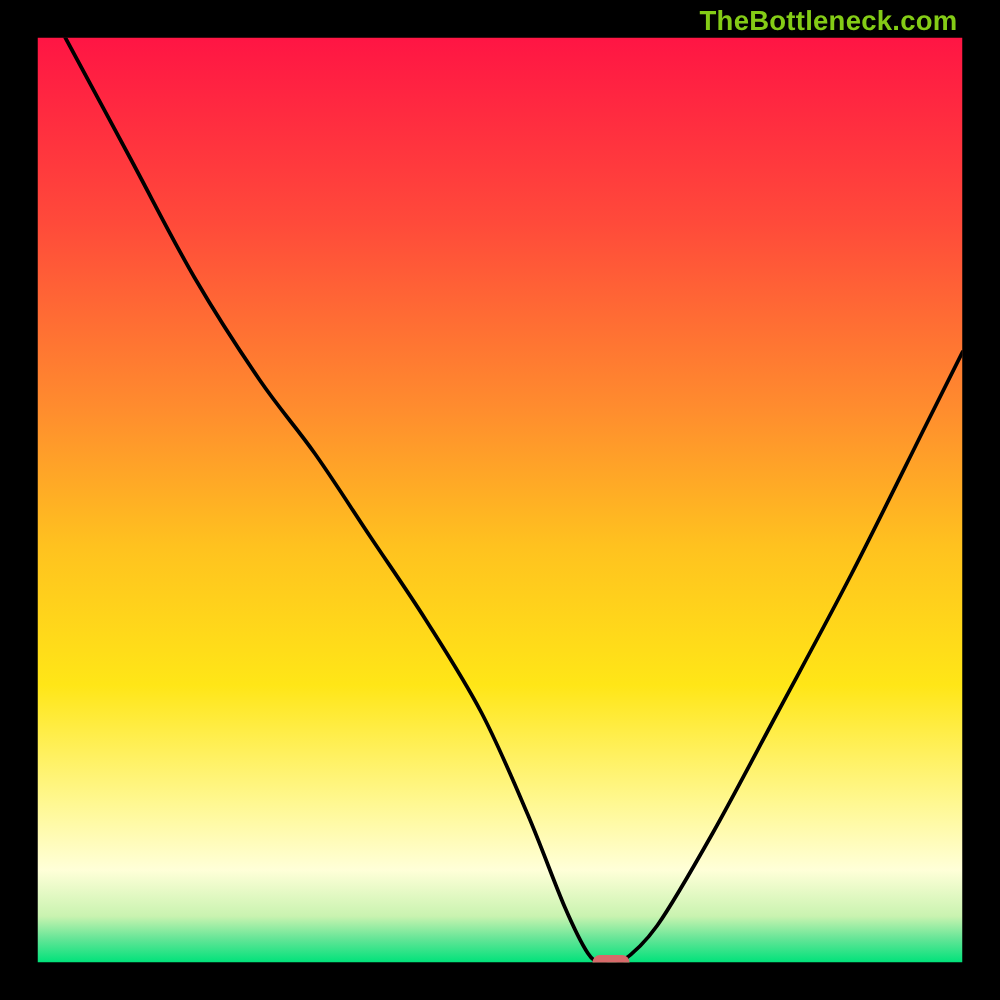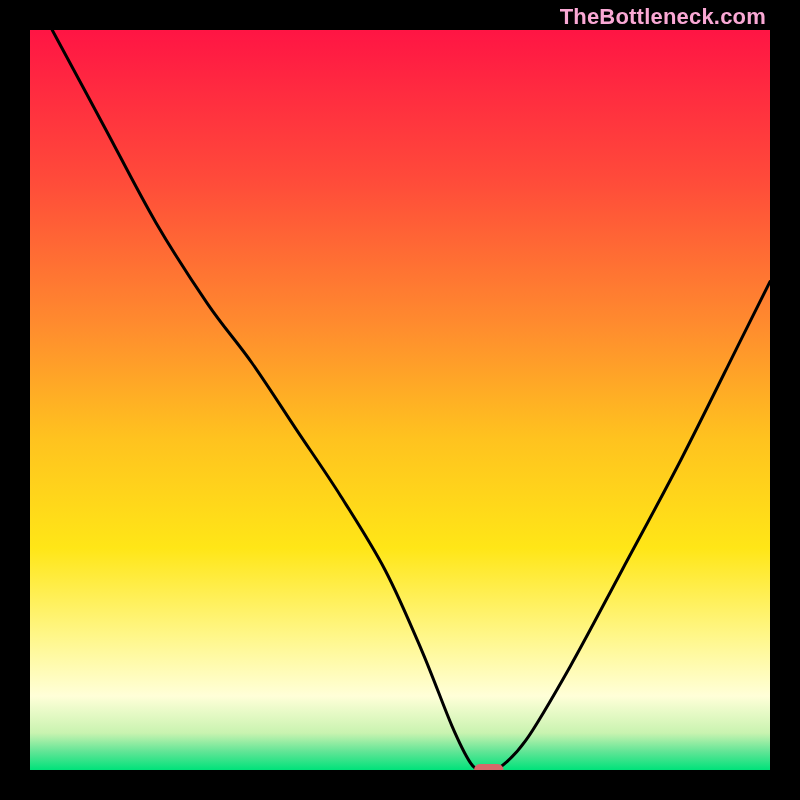--- a/index.html
+++ b/index.html
@@ -25,21 +25,21 @@
     width: 740px;
     height: 740px;
   }
   .watermark {
     position: absolute;
     top: 4px;
     right: 34px;
     font-family: Arial, Helvetica, sans-serif;
     font-size: 22px;
     font-weight: bold;
-    color: #f9a8d4;
+    color: #84cc16;
     letter-spacing: 0.2px;
   }
   svg { display: block; }
 </style>
 </head>
 <body>
 
 <div class="frame">
   <div class="watermark">TheBottleneck.com</div>
   <div class="plot-area">

